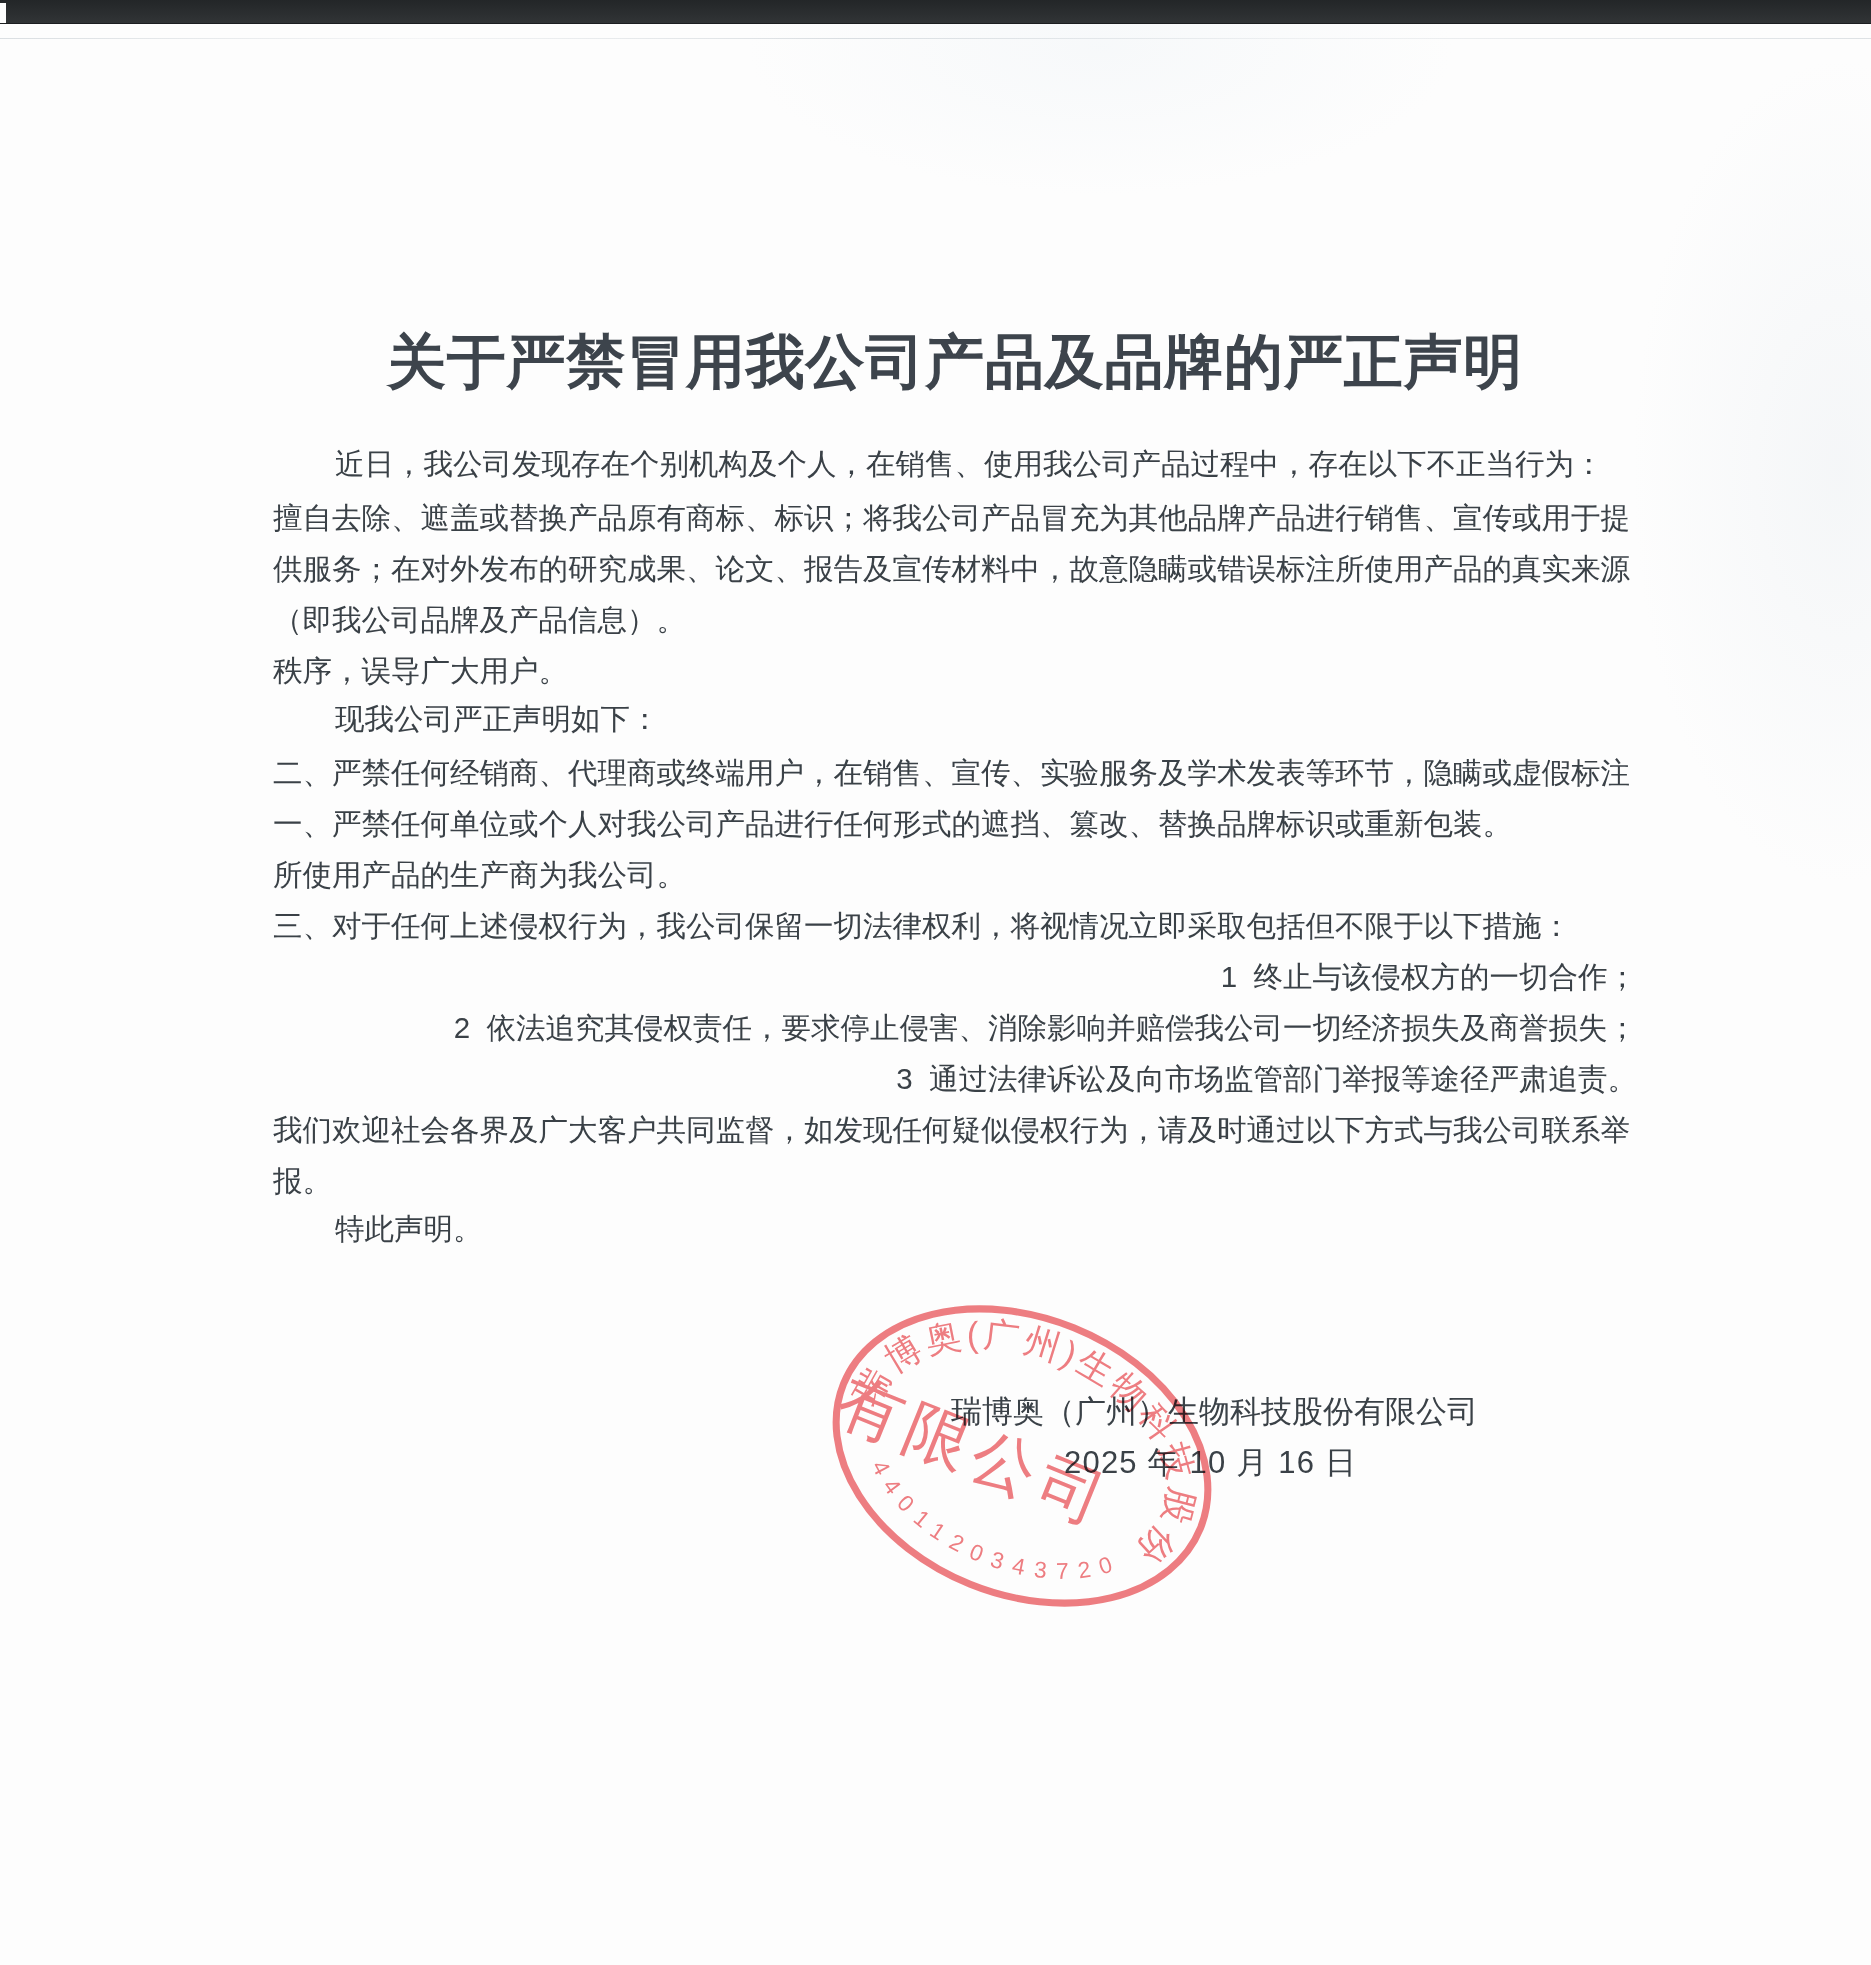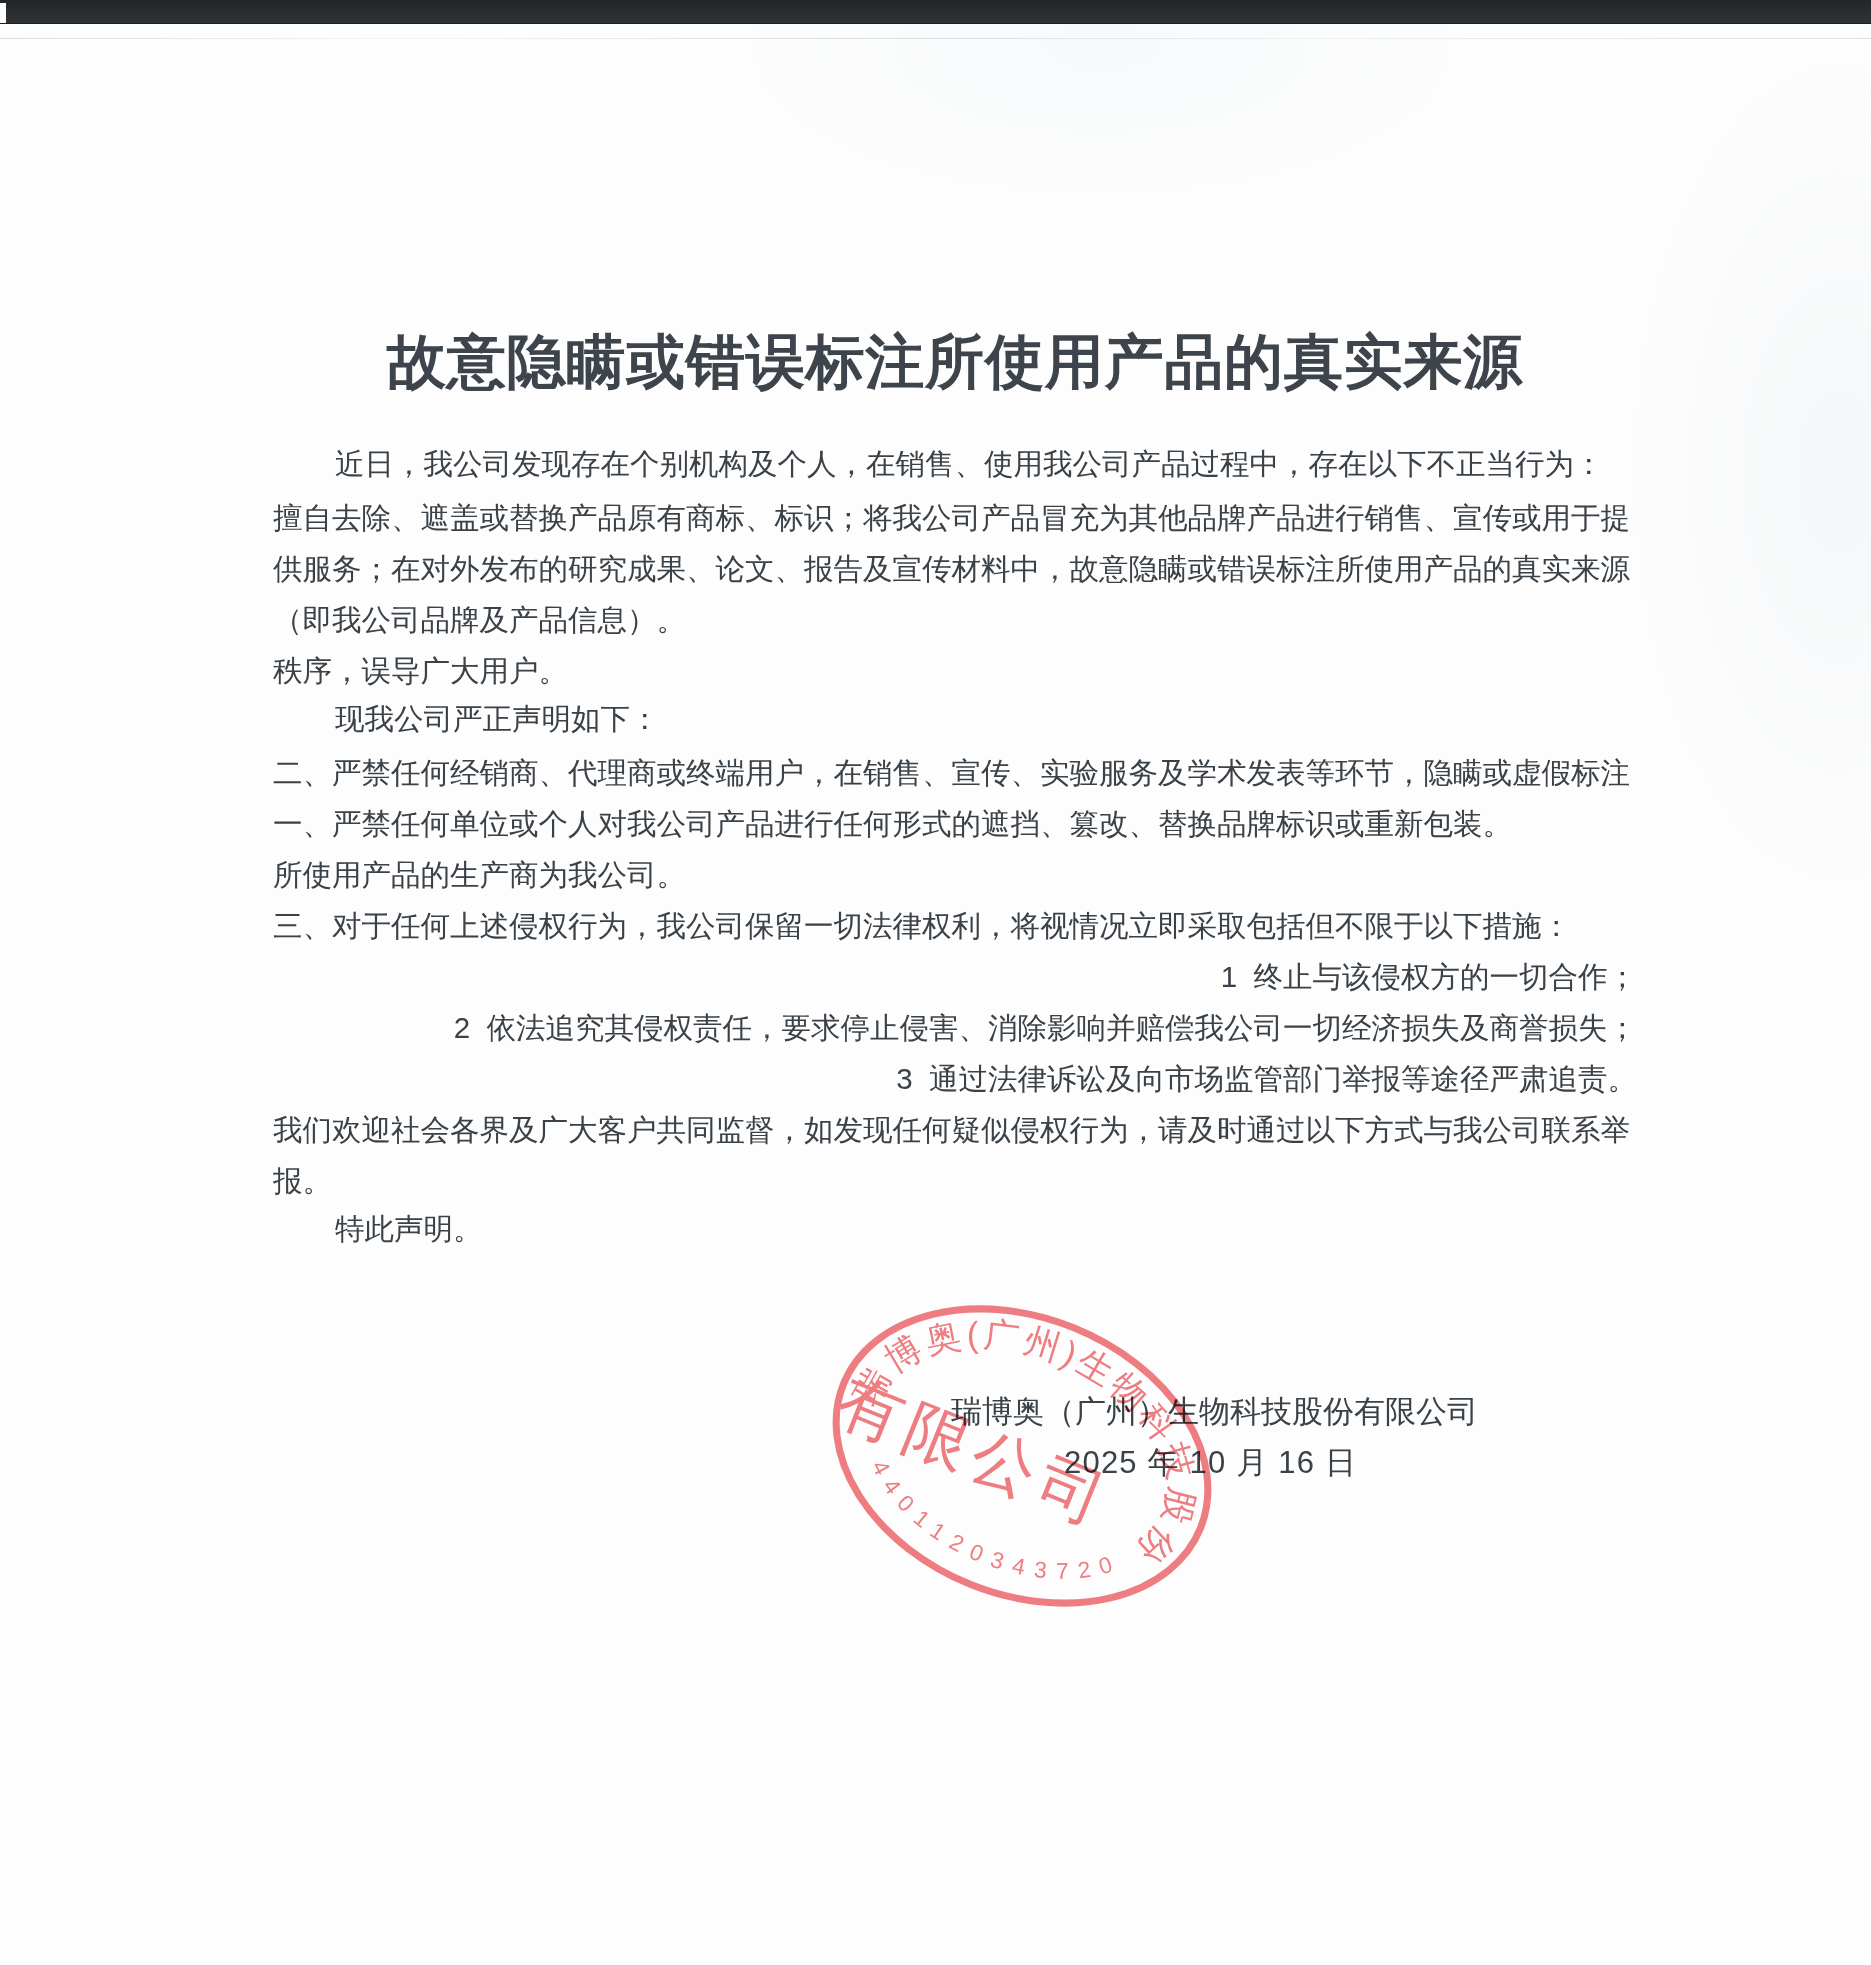--- a/index.html
+++ b/index.html
@@ -97,21 +97,21 @@
 </style>
 </head>
 <body>
 
 <div class="page">
 
   <div class="scan-bar"></div>
   <div class="scan-bar-notch"></div>
   <div class="crease"></div>
 
-  <h1 class="title">故意隐瞒或错误标注所使用产品的真实来源</h1>
+  <h1 class="title">关于严禁冒用我公司产品及品牌的严正声明</h1>
 
   <div class="doc-body">
     <div class="line indent">近日，我公司发现存在个别机构及个人，在销售、使用我公司产品过程中，存在以下不正当行为：</div>
     <div class="line">擅自去除、遮盖或替换产品原有商标、标识；将我公司产品冒充为其他品牌产品进行销售、宣传或用于提</div>
     <div class="line">供服务；在对外发布的研究成果、论文、报告及宣传材料中，故意隐瞒或错误标注所使用产品的真实来源</div>
     <div class="line">（即我公司品牌及产品信息）。</div>
     <div class="line">秩序，误导广大用户。</div>
     <div class="line indent">现我公司严正声明如下：</div>
     <div class="line">二、严禁任何经销商、代理商或终端用户，在销售、宣传、实验服务及学术发表等环节，隐瞒或虚假标注</div>
     <div class="line">一、严禁任何单位或个人对我公司产品进行任何形式的遮挡、篡改、替换品牌标识或重新包装。</div>

